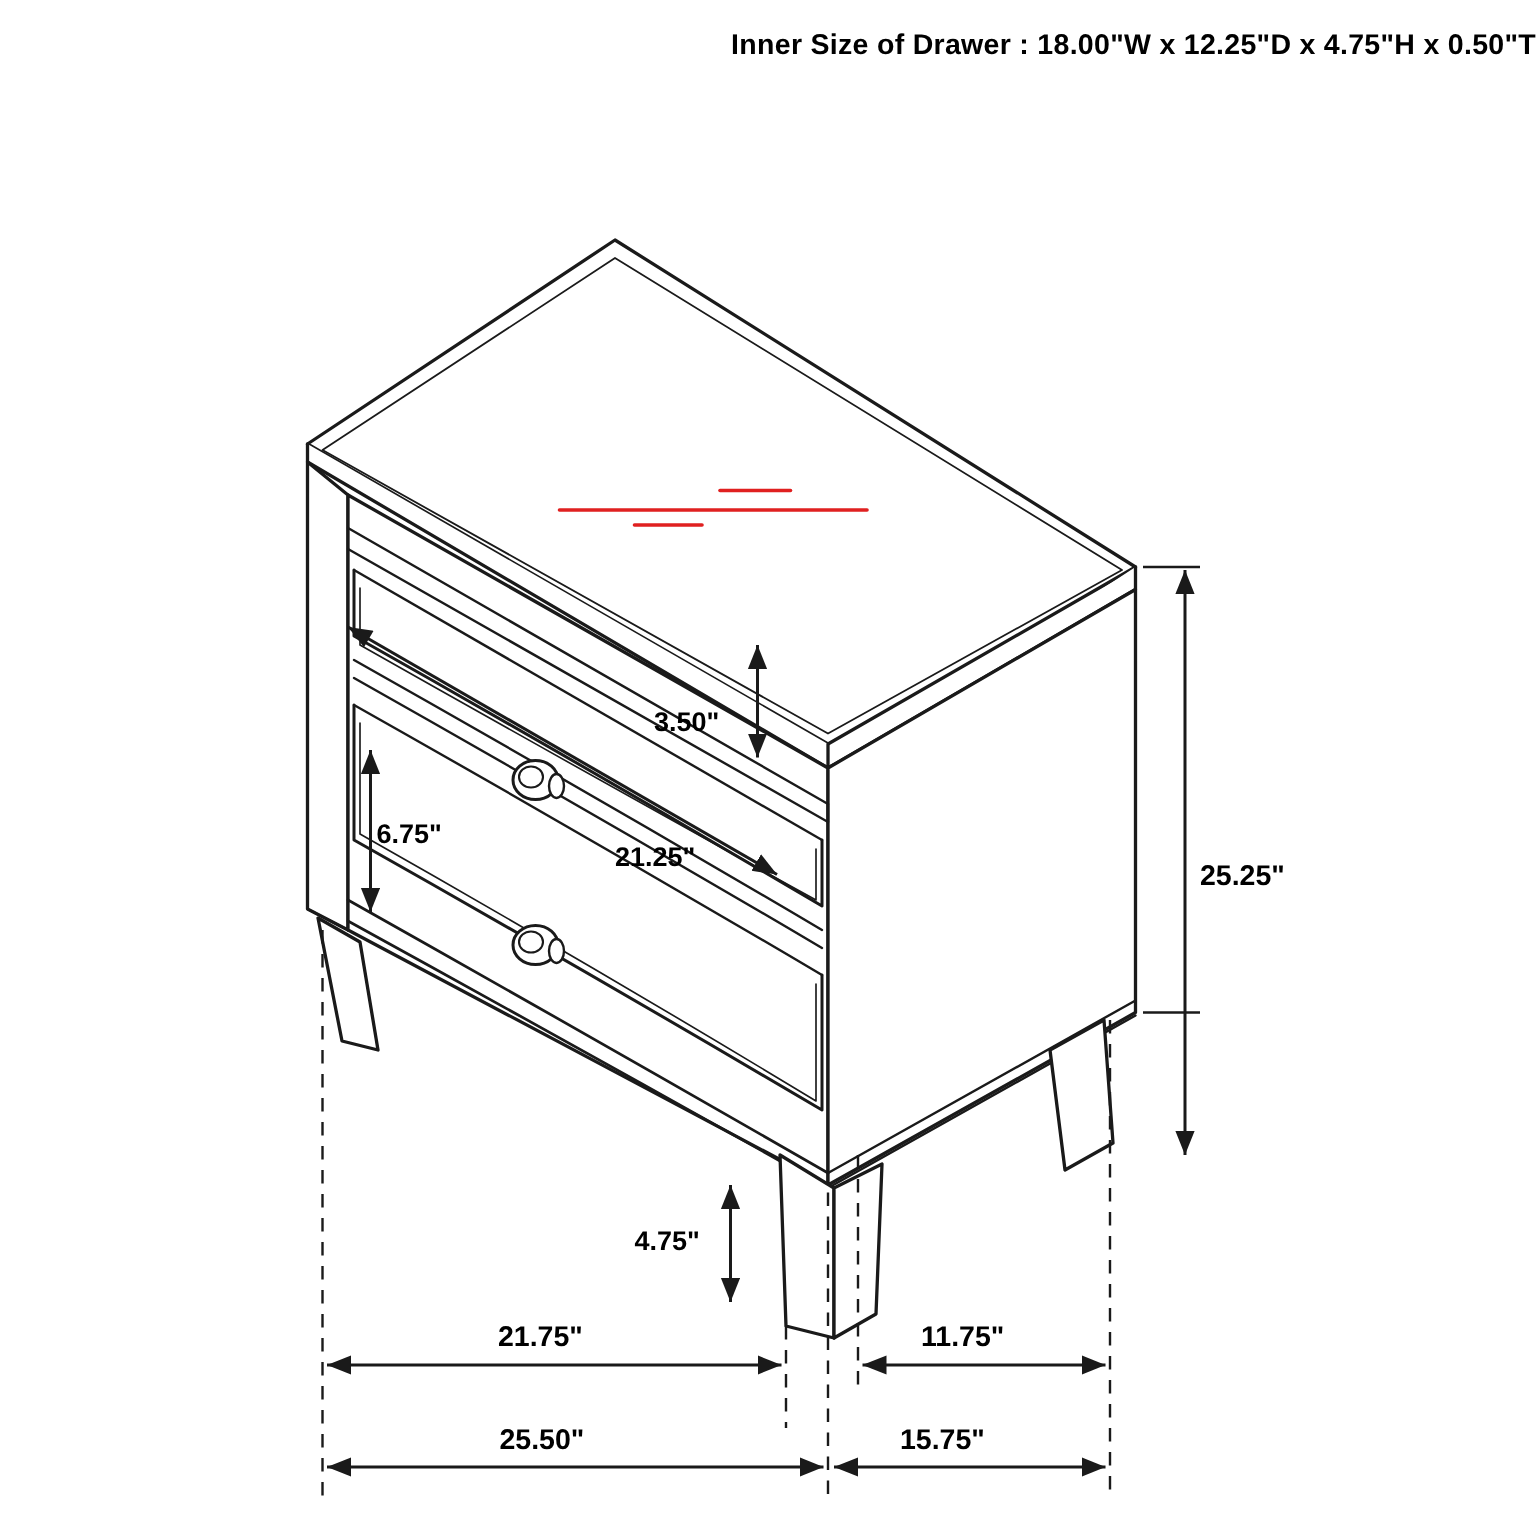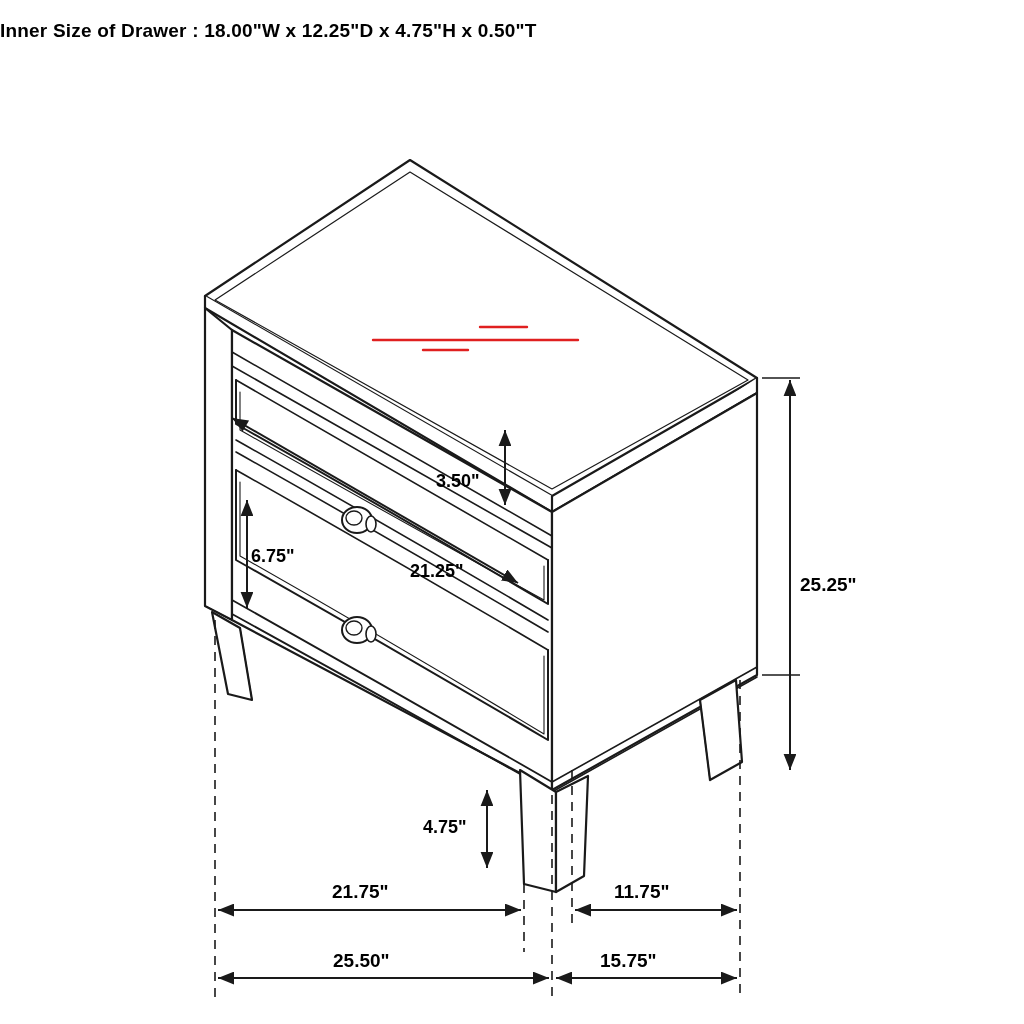--- a/index.html
+++ b/index.html
@@ -18,21 +18,21 @@
   #stage {
     position: relative;
     width: 1024px;
     height: 1024px;
   }
   #title {
     position: absolute;
     top: 20px;
     left: 0;
     width: 1024px;
-    text-align: left;
+    text-align: right;
     font-size: 19px;
     font-weight: bold;
     letter-spacing: 0.2px;
   }
   svg#drawing {
     position: absolute;
     top: 0;
     left: 0;
     width: 1024px;
     height: 1024px;

